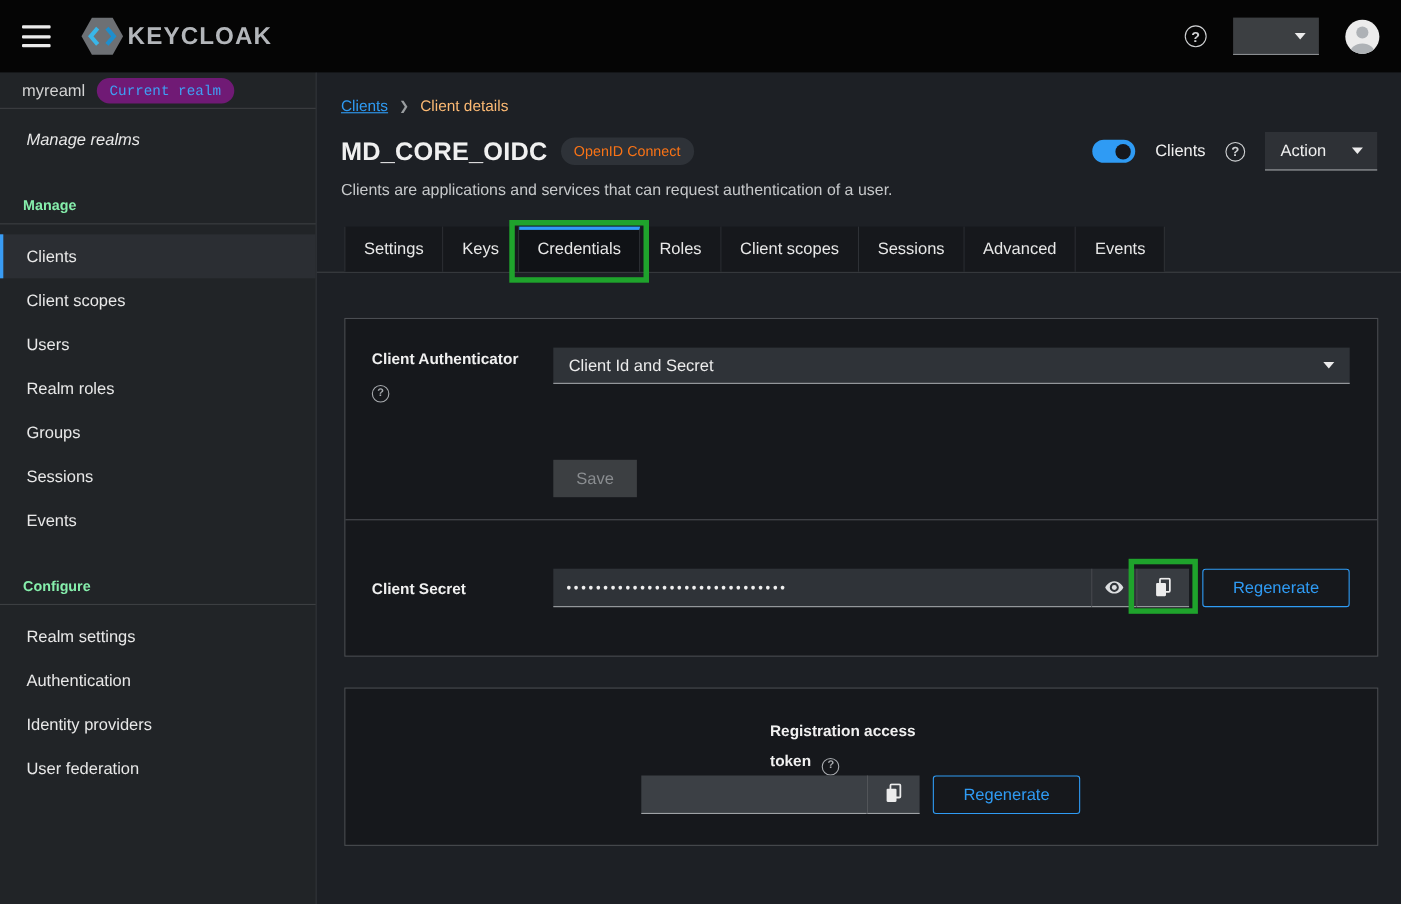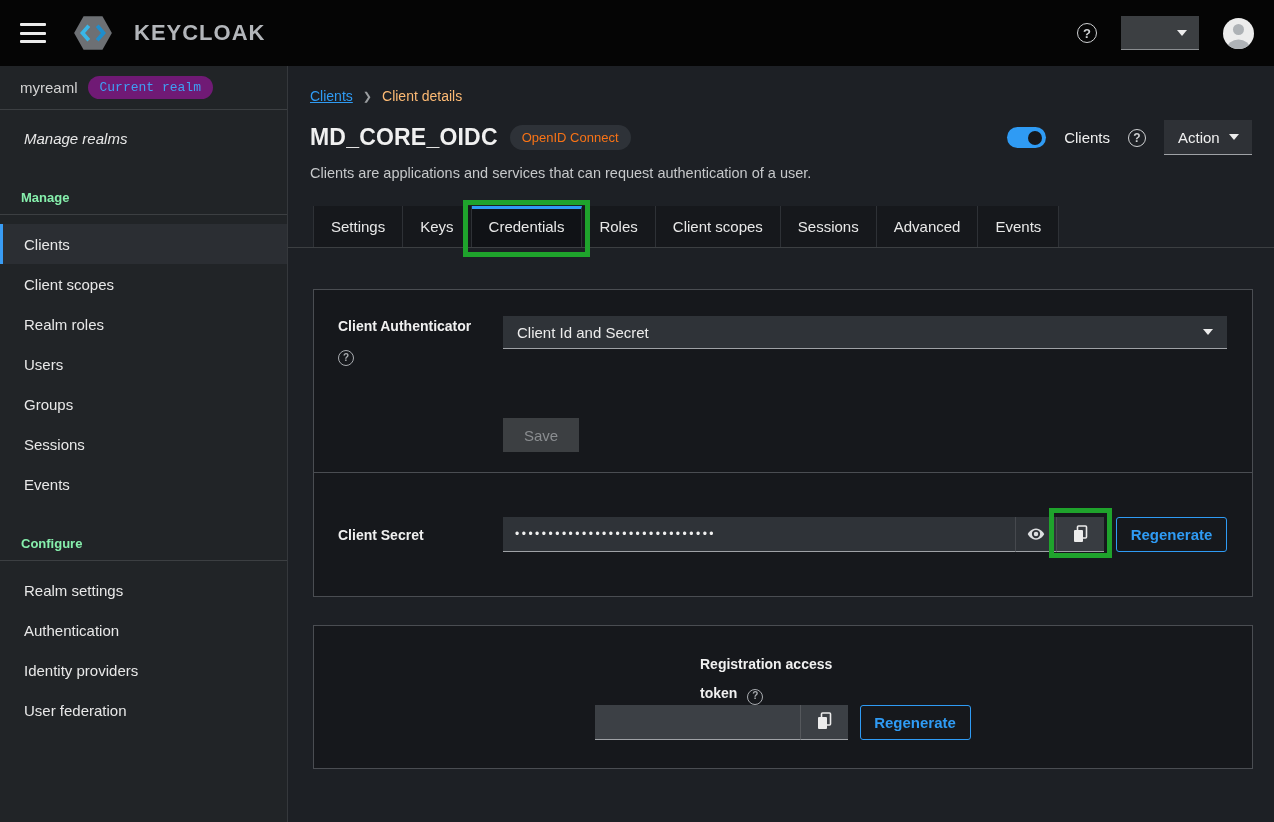--- a/index.html
+++ b/index.html
@@ -3,37 +3,37 @@
 <meta charset="utf-8">
 <style>
   * { margin:0; padding:0; box-sizing:border-box; }
   html,body { width:1274px; height:822px; overflow:hidden; }
   body { font-family:"Liberation Sans", sans-serif; background:#1d2025; color:#f0f0f0; }
 
   
   .topbar { height:66px; background:#050505; display:flex; align-items:center; padding:0 20px; }
   .hamburger { width:26px; height:20px; display:flex; flex-direction:column; justify-content:space-between; cursor:pointer; background:none; border:none; }
   .hamburger span { display:block; height:3px; background:#ececec; border-radius:1px; }
-  .brand { display:flex; align-items:center; margin-left:26px; gap:20px; }
+  .brand { display:flex; align-items:center; margin-left:26px; gap:2px; }
   .brand-text { font-size:22px; font-weight:bold; letter-spacing:1px; color:#b3b6ba; }
   .topbar-right { margin-left:auto; display:flex; align-items:center; gap:24px; }
   .help-circ { width:20px; height:20px; border:1.6px solid #cfd1d3; border-radius:50%; color:#cfd1d3;
                font-size:13px; font-weight:bold; display:flex; align-items:center; justify-content:center; }
   .top-dropdown { width:78px; height:34px; background:#3c3f42; border:none; border-bottom:1px solid #8a8d90;
                   position:relative; display:flex; align-items:center; padding:0 10px; cursor:pointer; }
   .caret { width:0; height:0; border-left:5px solid transparent; border-right:5px solid transparent; border-top:6px solid #ececec; }
   .top-dropdown .caret { position:absolute; right:12px; }
   .avatar { width:31px; height:31px; border-radius:50%; background:#ececec; overflow:hidden; display:flex; align-items:flex-end; justify-content:center; }
 
   
   .shell { display:flex; height:756px; }
 
   
   .sidebar { width:288px; background:#212427; flex:none; border-right:1px solid #35383c; }
-  .realm-row { height:44px; display:flex; align-items:center; padding:0 16px 0 20px; gap:10px; border-bottom:1px solid #3c3f42; }
+  .realm-row { height:33px; display:flex; align-items:center; padding:0 16px 0 20px; gap:10px; border-bottom:1px solid #3c3f42; }
   .realm-name { font-size:15px; color:#d2d2d2; }
   .realm-badge { background:#701a75; color:#3fa0f5; font-size:13px; padding:4px 12px; border-radius:14px;font-family:Liberation Mono, monospace; }
   .nav-item { height:40px; display:flex; align-items:center; padding-left:21px; font-size:15px; color:#e8e8e8; cursor:pointer; border-left:3px solid transparent; }
   .nav-item.active { background:#2b2e33; border-left:3px solid #399cf4; }
   .nav-top { margin-top:8px;font-style:italic; }
   .section-label { margin:32px 0 0 21px; font-size:13px; color:#86efac; padding-bottom:9px;font-weight:bold; }
   .side-divider { border:none; border-top:1px solid #3c3f42; }
   .nav-group { margin-top:9px; }
 
   
@@ -43,21 +43,21 @@
   .crumb-sep { color:#9a9da0; font-size:11px; }
   .crumb-current { color:#fdba74;text-align:center; }
 
   .page-header { display:flex; align-items:center; margin:16px 22px 0 22px; }
   .page-title { font-size:23px; font-weight:bold; letter-spacing:0.2px; }
   .type-badge { margin-left:12px; background:#2e3238; color:#f97316; font-size:13px; padding:5px 12px; border-radius:14px; }
   .header-right { margin-left:auto; display:flex; align-items:center; gap:18px; }
   .toggle { width:39px; height:21px; border-radius:11px; background:#2f9bf4; position:relative; cursor:pointer; border:none; }
   .toggle .knob { position:absolute; top:3.5px; right:4px; width:14px; height:14px; border-radius:50%; background:#16181c; }
   .enabled-label { font-size:15px; }
-  .action-dropdown { width:88px; height:35px; background:#2e3136; border:none; border-bottom:1px solid #9fa2a6; display:flex; align-items:center; padding:0 14px; color:#f0f0f0; font-size:15px; cursor:pointer; position:relative; }
+  .action-dropdown { width:102px; height:35px; background:#2e3136; border:none; border-bottom:1px solid #9fa2a6; display:flex; align-items:center; padding:0 14px; color:#f0f0f0; font-size:15px; cursor:pointer; position:relative; }
   .action-dropdown .caret { position:absolute; right:13px; }
   .subtitle { margin:10px 22px 0 22px; font-size:14.5px; color:#c6c8ca; }
 
   
   .tabs-bar { margin-top:25px; border-bottom:1px solid #3c3f42; display:flex; padding-left:25px; }
   .tab { height:41px; line-height:41px; padding:0 17px; font-size:15px; color:#e8e8e8; background:#16181c; border-right:1px solid #2e3136; cursor:pointer; position:relative; }
   .tab:first-child { border-left:1px solid #2e3136; }
   .tab.active { background:#101216; border-top:3px solid #2f9bf4; line-height:36px; }
 
   
@@ -71,21 +71,21 @@
   .label-col .help-sm { margin-top:14px; }
   .help-sm { width:16px; height:16px; border:1.4px solid #a8abaf; border-radius:50%; color:#a8abaf; font-size:10px; font-weight:bold;
              display:inline-flex; align-items:center; justify-content:center; vertical-align:-2px; }
   .input-col { flex:1; }
 
   .select-box { height:33px; background:#2f3338; border-bottom:1px solid #9fa2a6; display:flex; align-items:center; padding:0 14px; font-size:15px; color:#ececec; cursor:pointer; position:relative; }
   .select-box .caret { position:absolute; right:14px; }
 
   .btn { font-size:15px; border:none; cursor:pointer; }
   .btn-save { margin-left:165px; margin-top:52px; width:76px; height:34px; background:#3c3f42; color:#8a8d90; }
-  .btn-regenerate { width:111px; height:35px; background:transparent; border:1px solid #2f9bf4; border-radius:3px; color:#2f9bf4; margin-left:12px; flex:none;font-weight:bold; }
+  .btn-regenerate { width:134px; height:35px; background:transparent; border:1px solid #2f9bf4; border-radius:3px; color:#2f9bf4; margin-left:12px; flex:none; }
 
   .secret-row { align-items:center; min-height:86px; }
   .input-group { display:flex; flex:1; align-items:center; }
   .text-input { height:35px; background:#2f3338; border:none; border-bottom:1px solid #9fa2a6; color:#f0f0f0; padding:0 12px; font-size:12px; letter-spacing:2.5px; flex:1; min-width:0; }
   .icon-btn { height:35px; border:none; border-bottom:1px solid #9fa2a6; display:flex; align-items:center; justify-content:center; cursor:pointer; }
   .eye-btn { width:41px; background:#2f3338; border-left:1px solid #46494e; }
   .copy-btn { width:48px; background:#383c41; border-left:1px solid #4a4d52; position:relative; }
   .token-input { background:#3c4045; letter-spacing:normal; font-size:14px; }
   .token-copy { background:#3c4045; border-left:1px solid #55585c; }
 
@@ -140,24 +140,24 @@
     <div class="section-label">Manage</div>
     <hr class="side-divider">
     <div class="nav-group">
       <div class="nav-item active">
           <span>Clients</span>
         </div>
       <div class="nav-item">
           <span>Client scopes</span>
         </div>
       <div class="nav-item">
+          <span>Users</span>
+        </div>
+      <div class="nav-item">
           <span>Realm roles</span>
-        </div>
-      <div class="nav-item">
-          <span>Users</span>
         </div>
       <div class="nav-item">
           <span>Groups</span>
         </div>
       <div class="nav-item">
           <span>Sessions</span>
         </div>
       <div class="nav-item">
           <span>Events</span>
         </div>

